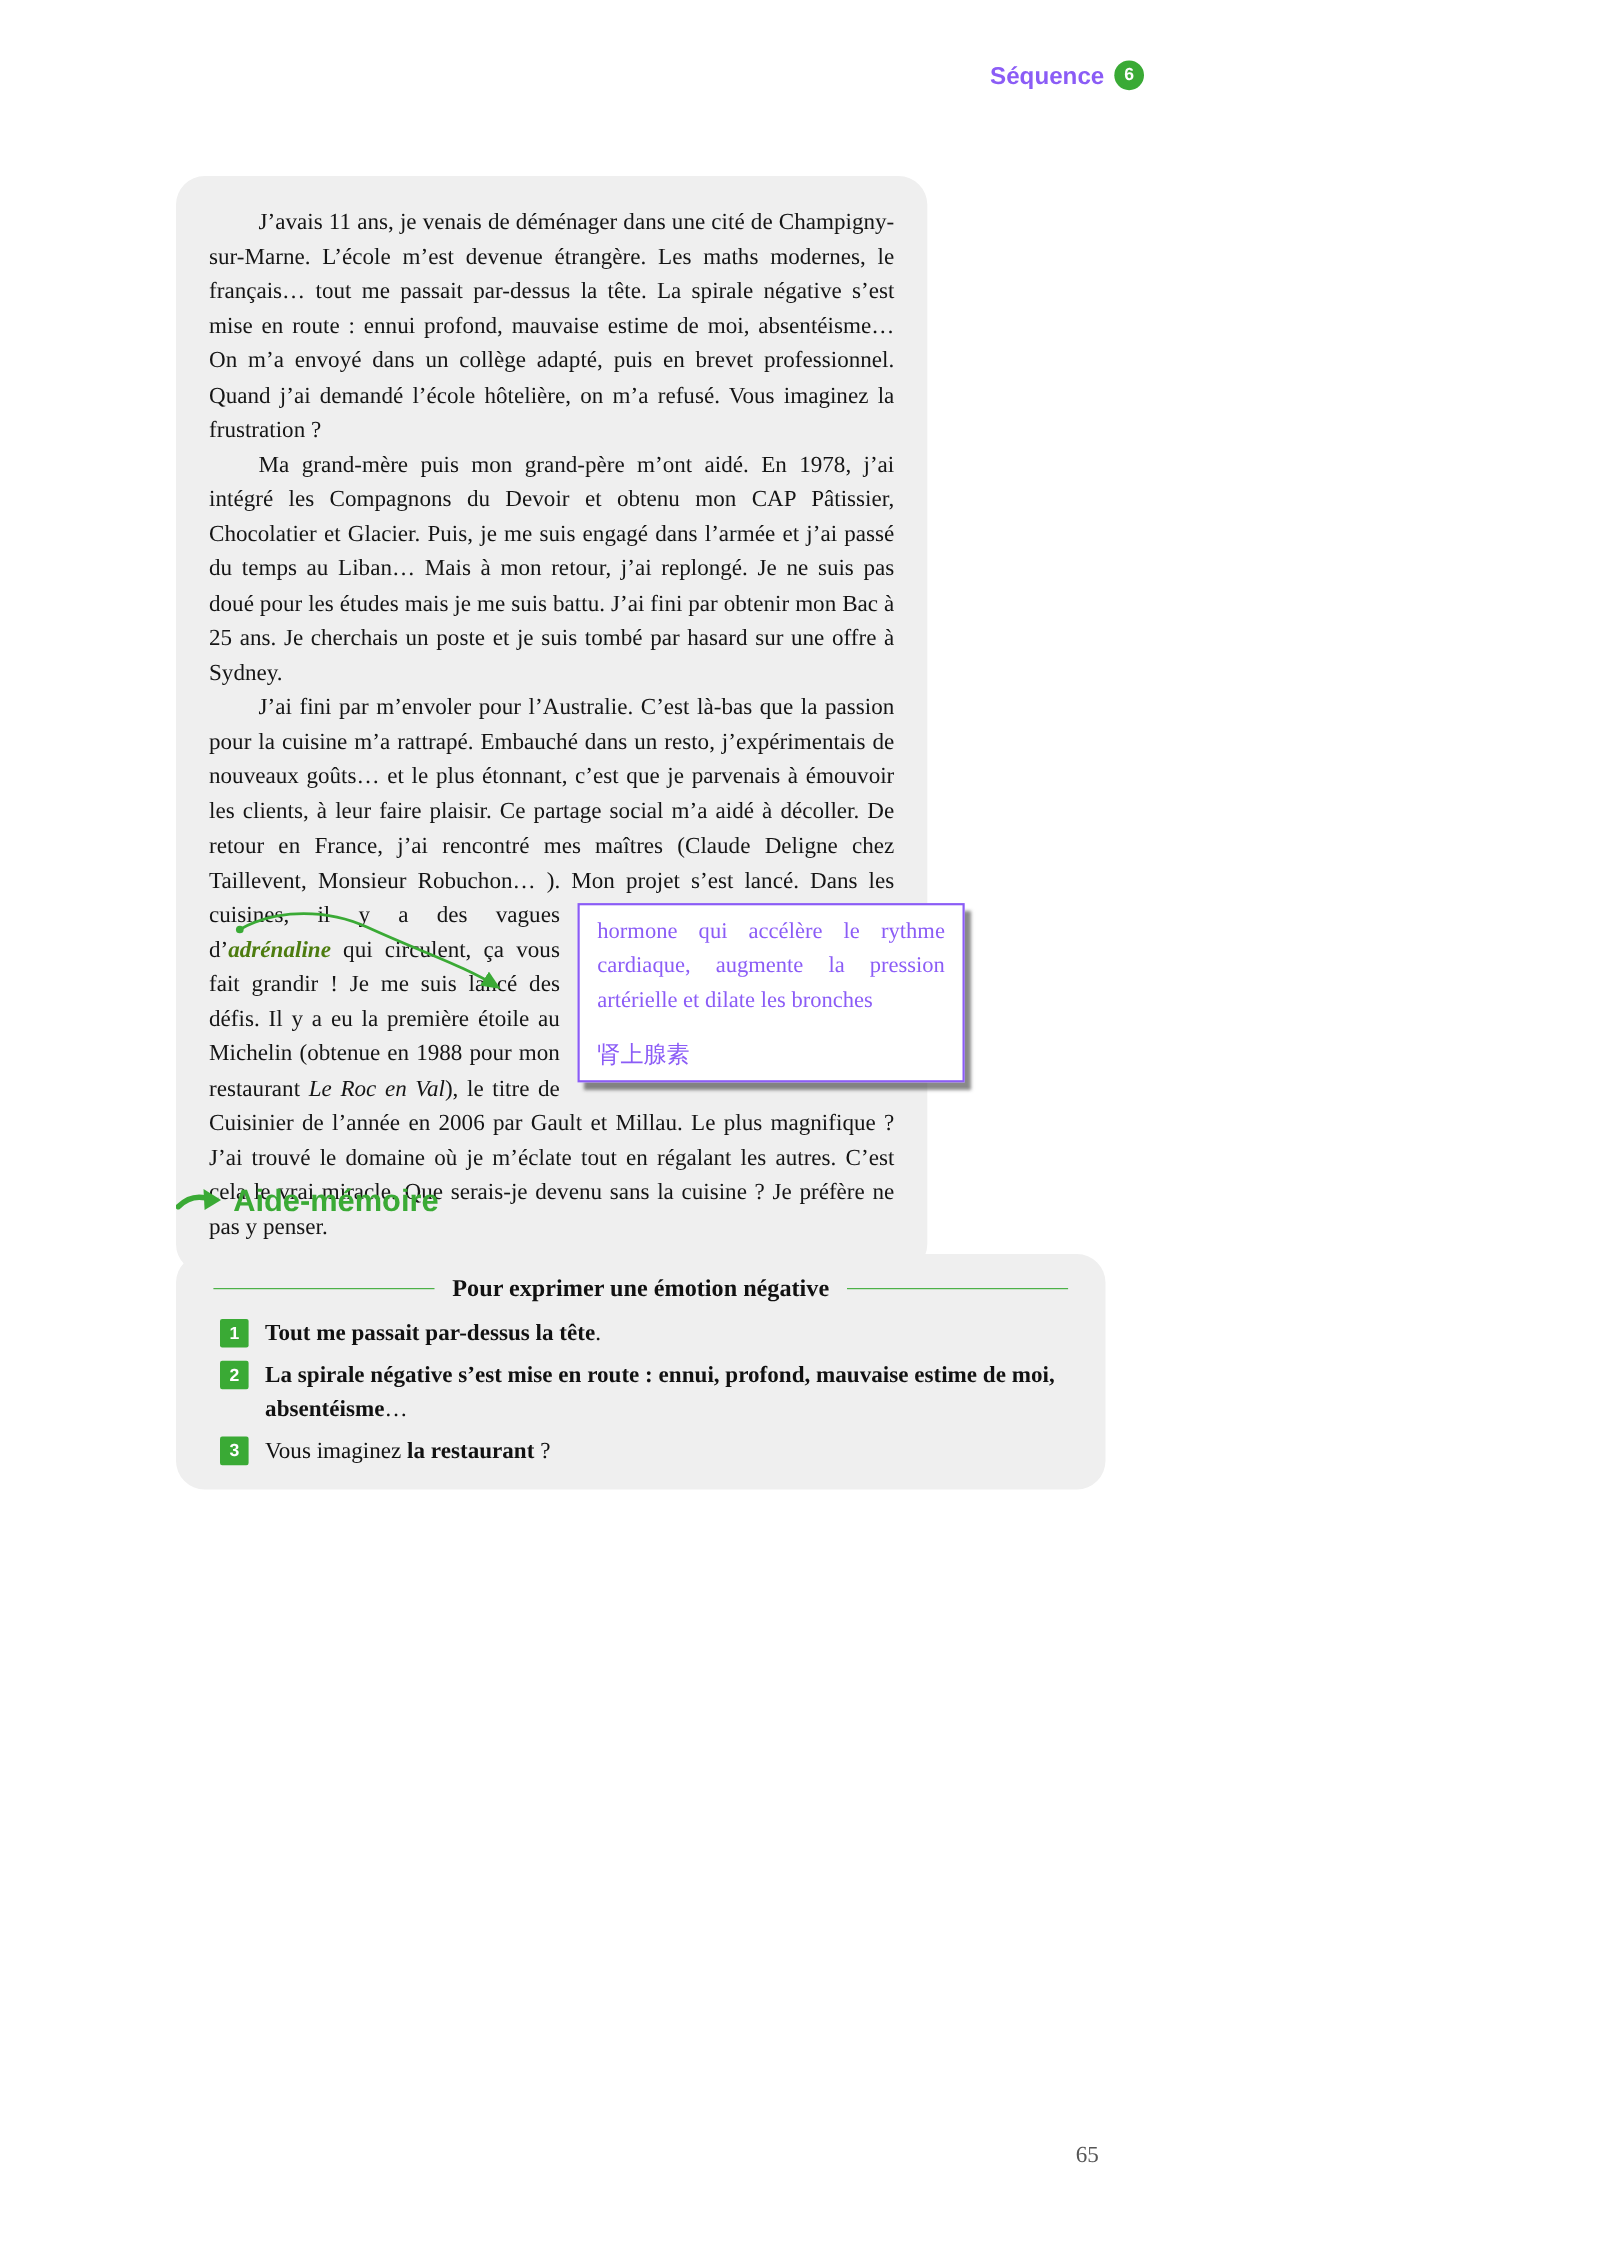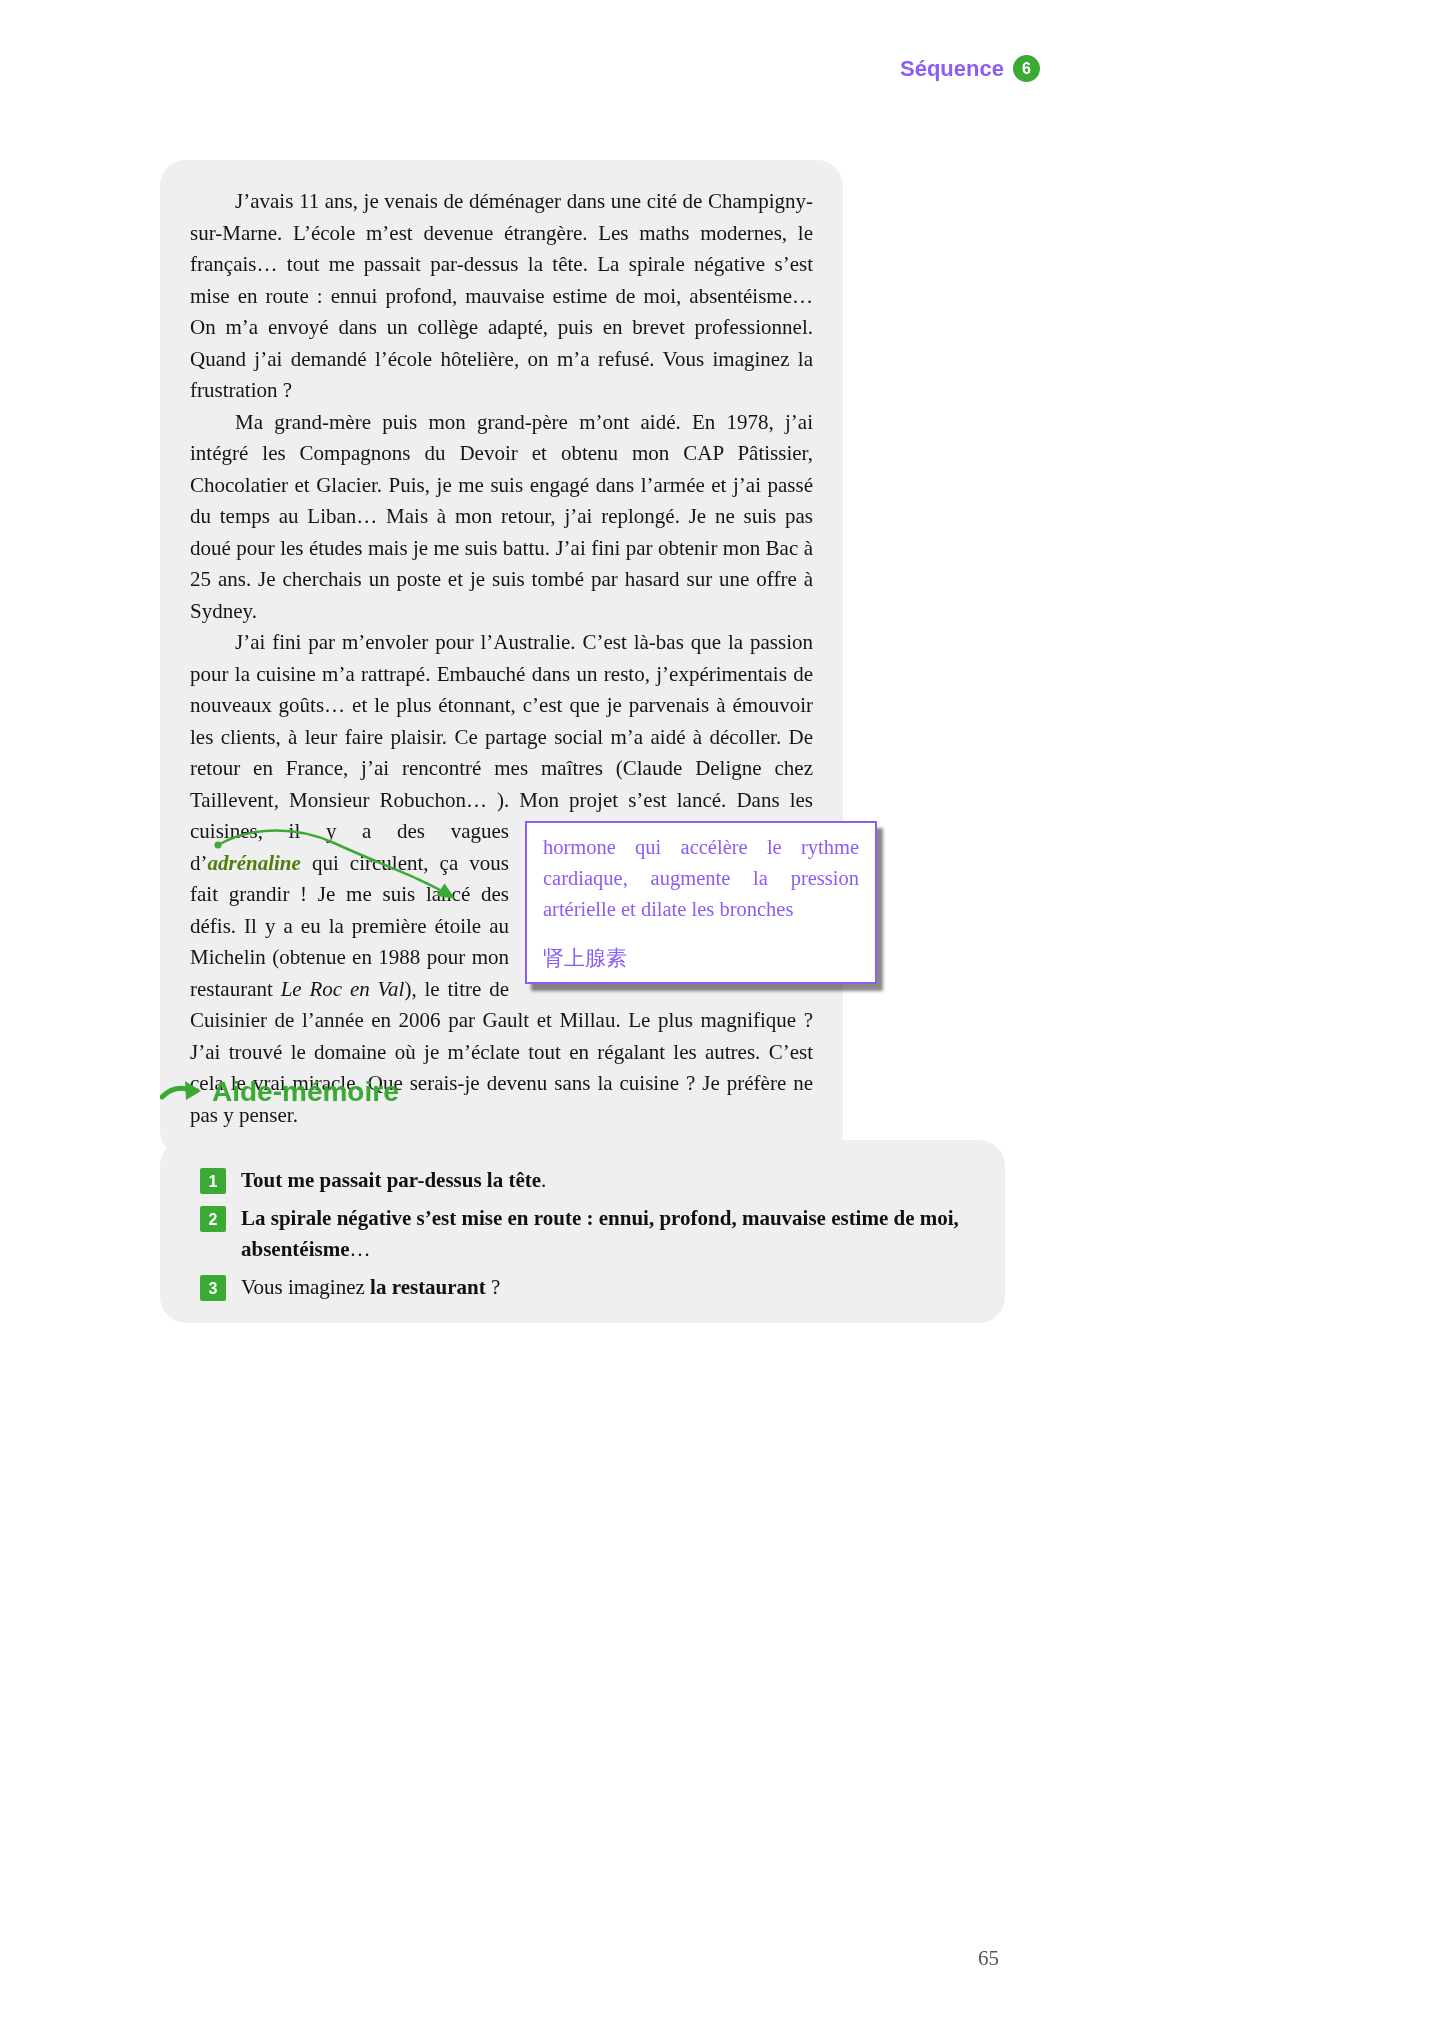--- a/index.html
+++ b/index.html
@@ -93,20 +93,25 @@
 
   <div class="aide-header">
     <svg width="42" height="28" viewBox="0 0 42 28">
       <path d="M2,19 C10,11 18,9 27,11" fill="none" stroke="#3aaa35" stroke-width="5" stroke-linecap="round"></path>
       <polygon points="25,3 41,13 26,22" fill="#3aaa35"></polygon>
     </svg>
     <span class="aide-title">Aide-mémoire</span>
   </div>
 
   <div class="memo-box">
+    <div class="memo-title-row">
+      <div class="memo-line"></div>
+      <div class="memo-title">Pour exprimer une émotion négative</div>
+      <div class="memo-line"></div>
+    </div>
 
     <div class="memo-item">
       <div class="memo-badge">1</div>
       <div class="memo-text"><span></span><span class="memo-bold">Tout me passait par-dessus la tête</span><span>.</span></div>
     </div>
 
     <div class="memo-item">
       <div class="memo-badge">2</div>
       <div class="memo-text"><span></span><span class="memo-bold">La spirale négative s’est mise en route : ennui, profond, mauvaise estime de moi, absentéisme</span><span>…</span></div>
     </div>

